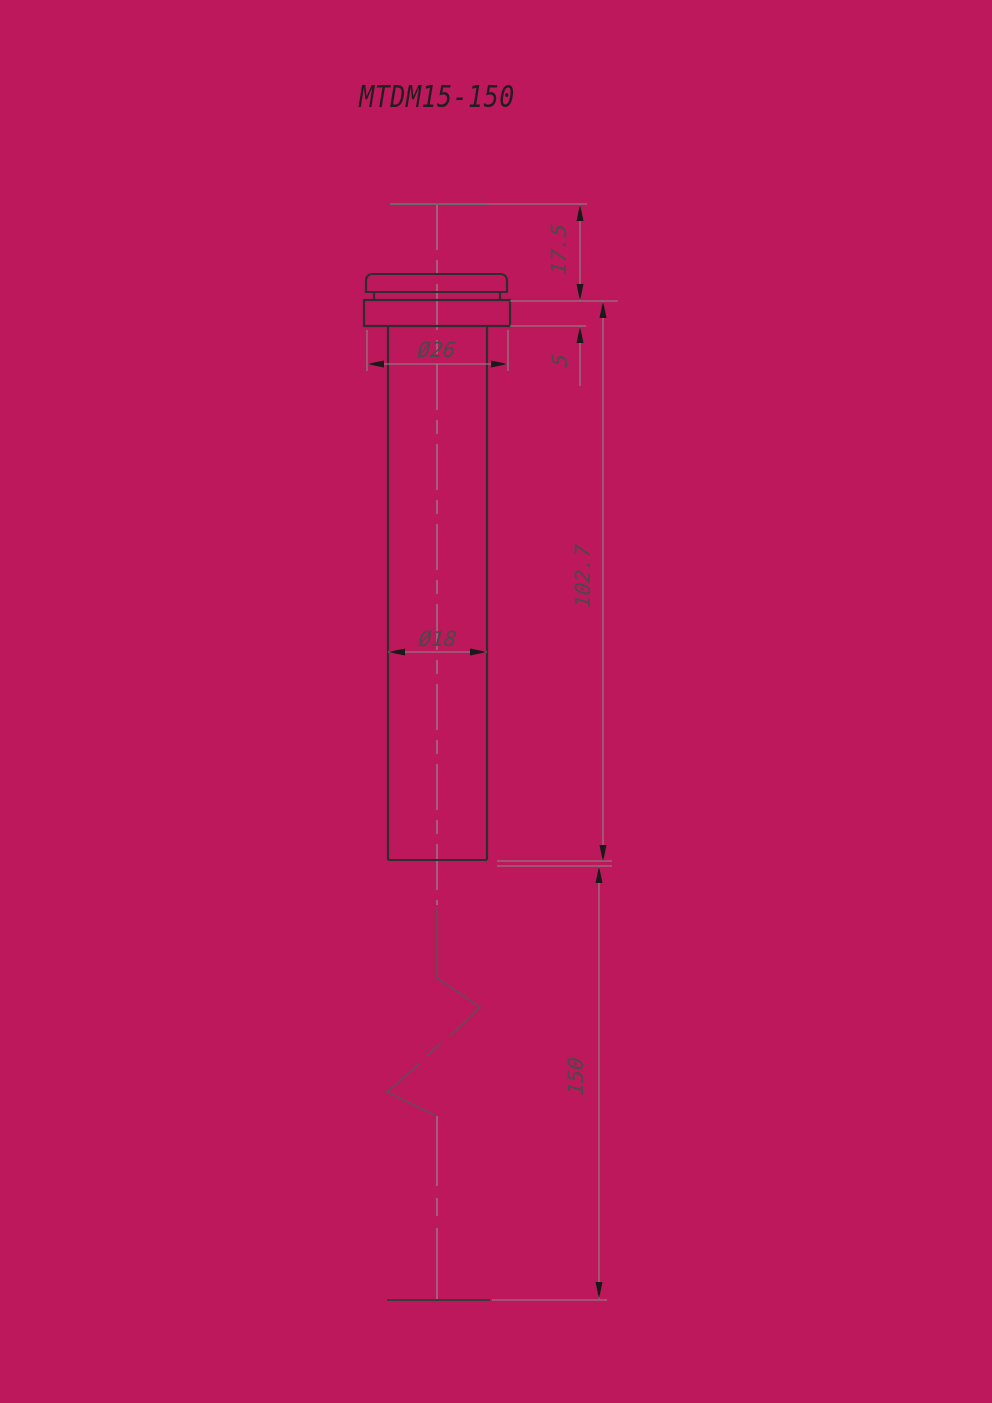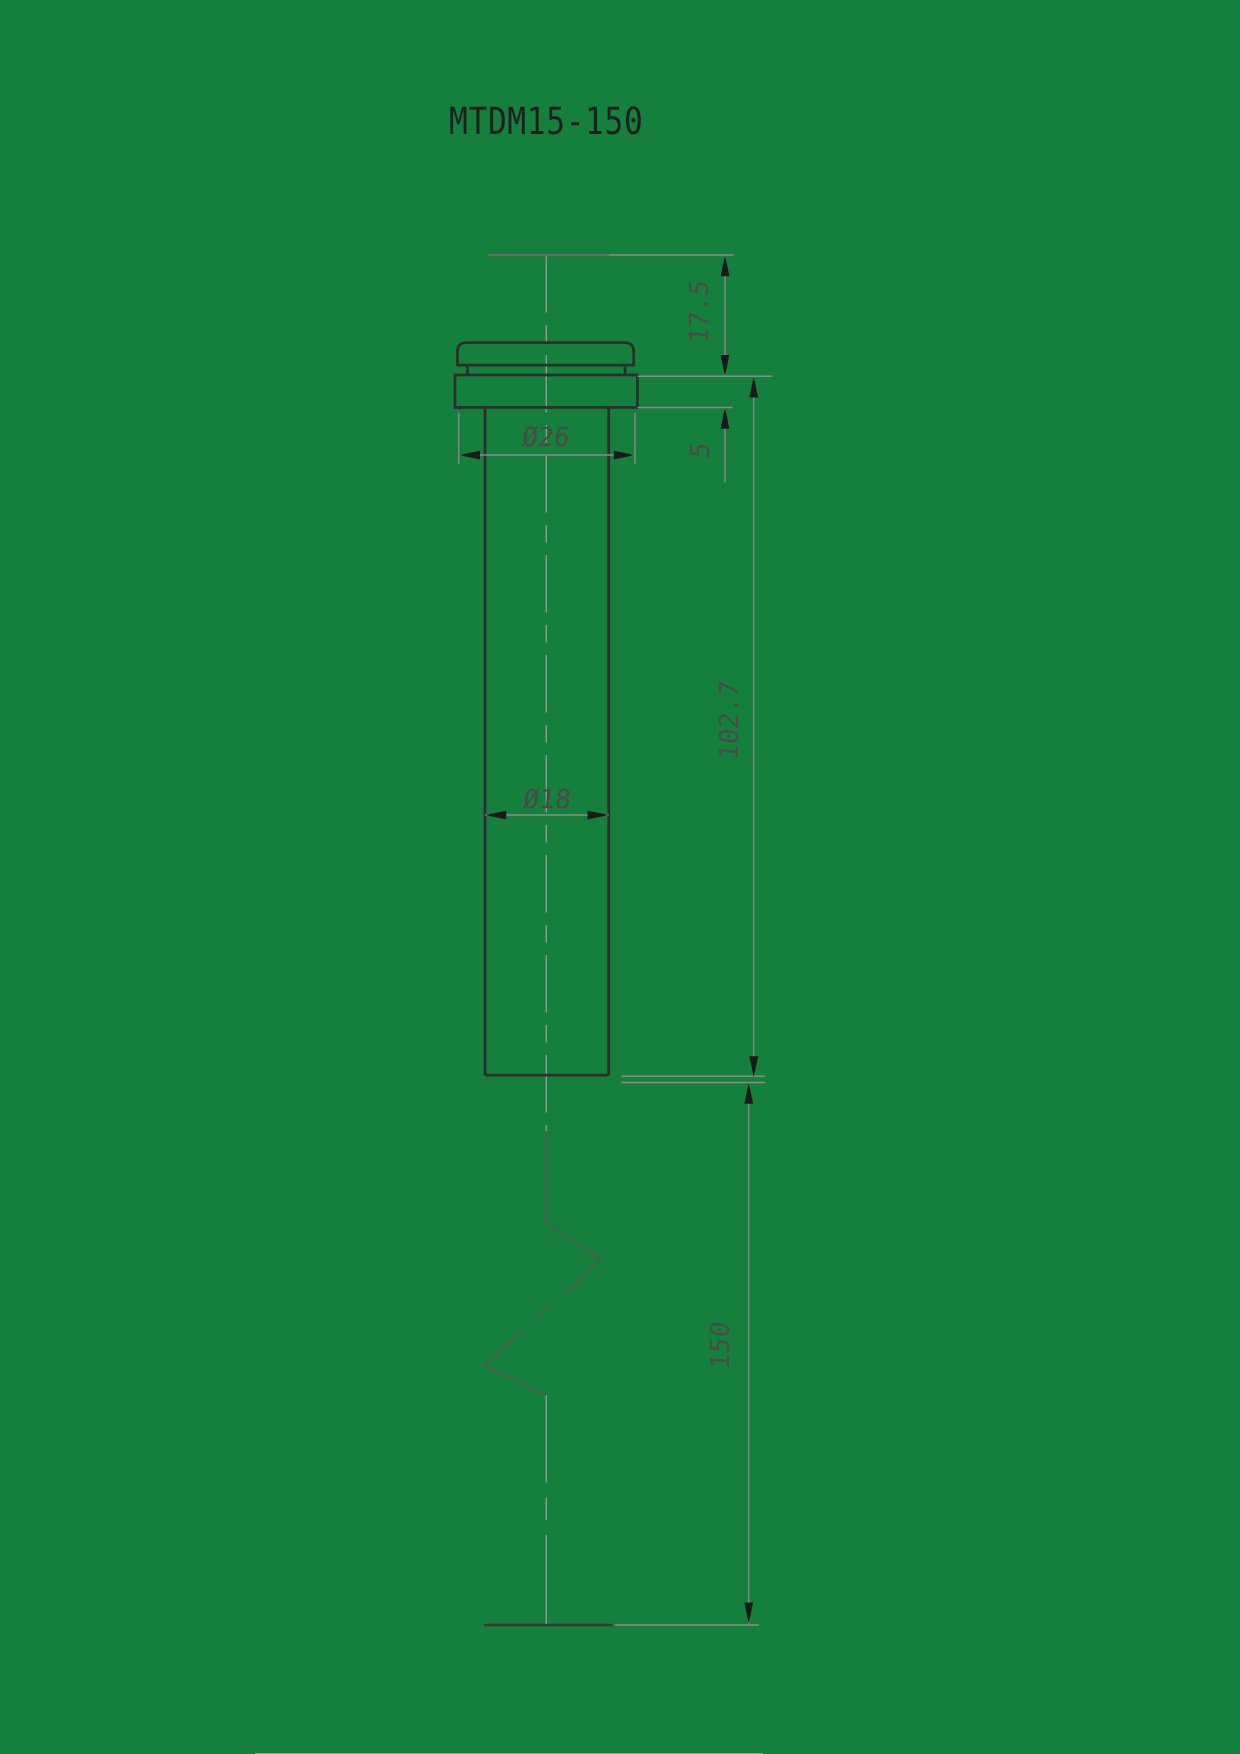--- a/index.html
+++ b/index.html
@@ -5,22 +5,23 @@
   html, body {
     margin: 0;
     padding: 0;
     background: #ffffff;
     font-family: "DejaVu Sans Mono", "Liberation Mono", monospace;
   }
   .page {
     position: relative;
     width: 992px;
     height: 1403px;
-    background: #15803d;
+    background: #be185d;
     overflow: hidden;
+    font-style: italic;
   }
   svg { display: block; }
 
   .title-text {
     font-family: "DejaVu Sans Mono", "Liberation Mono", monospace;
     font-size: 25px;
     fill: #1f1f1f;
     letter-spacing: 0.5px;
   }
   .dim-text {

